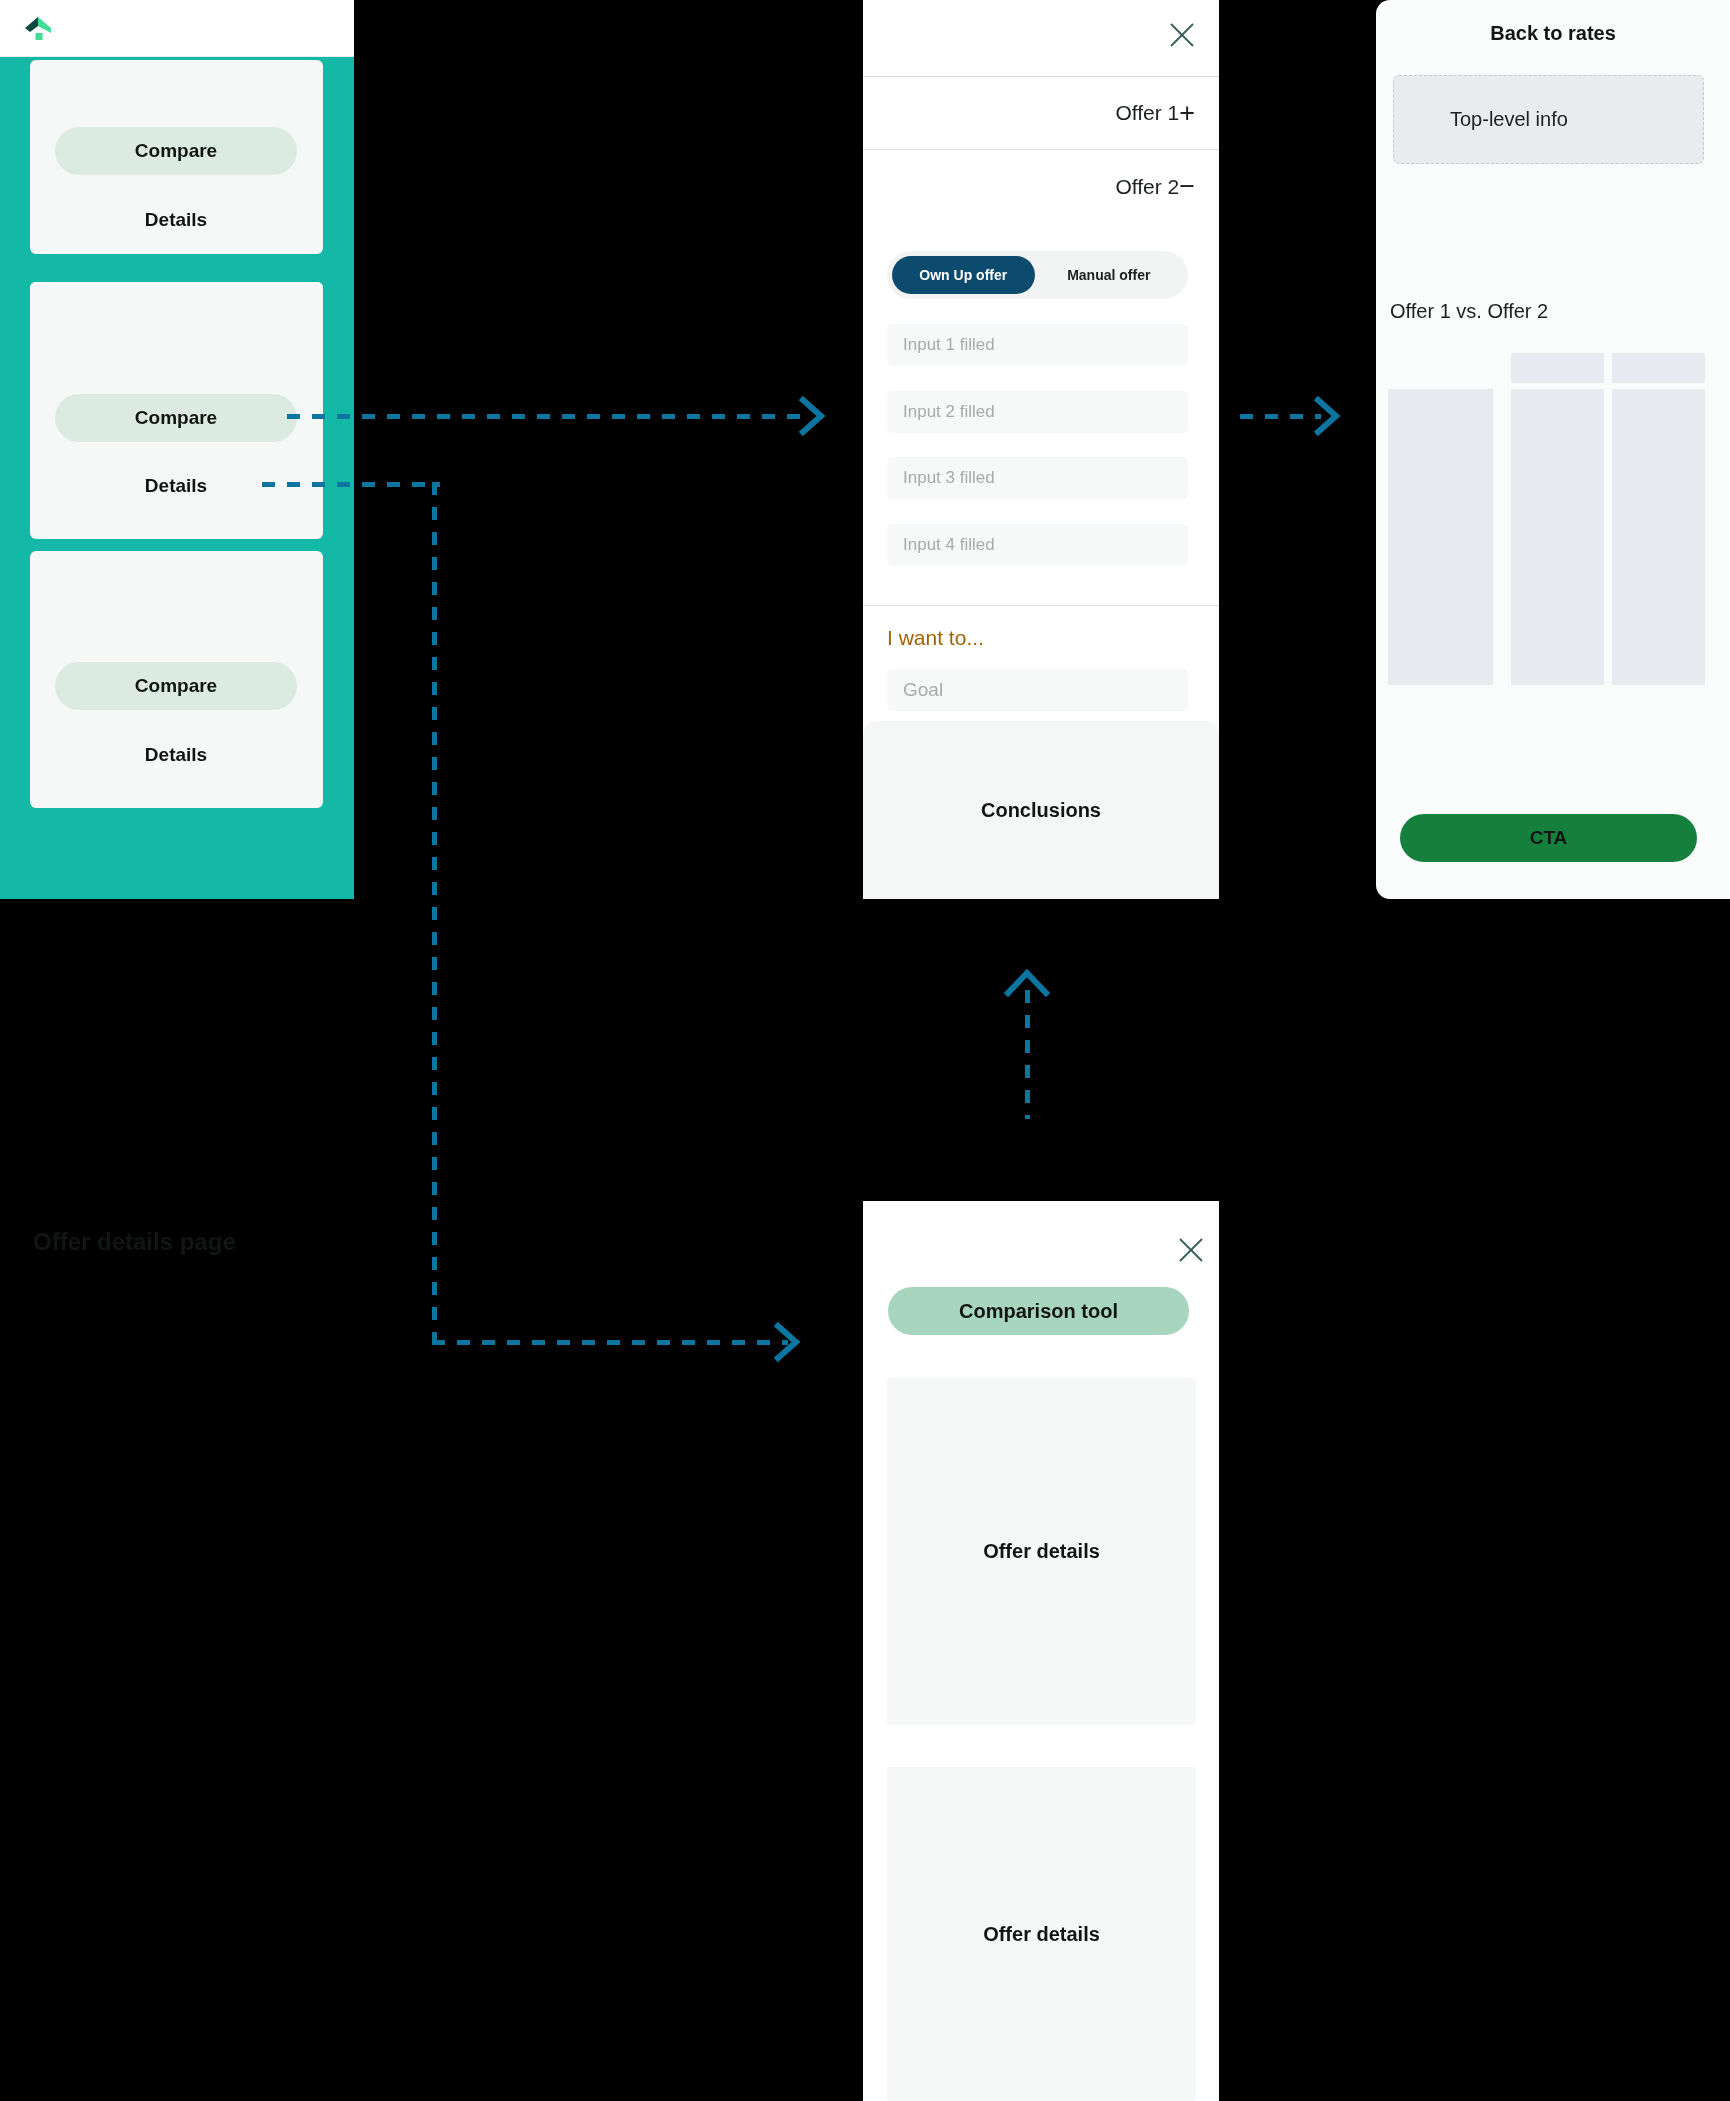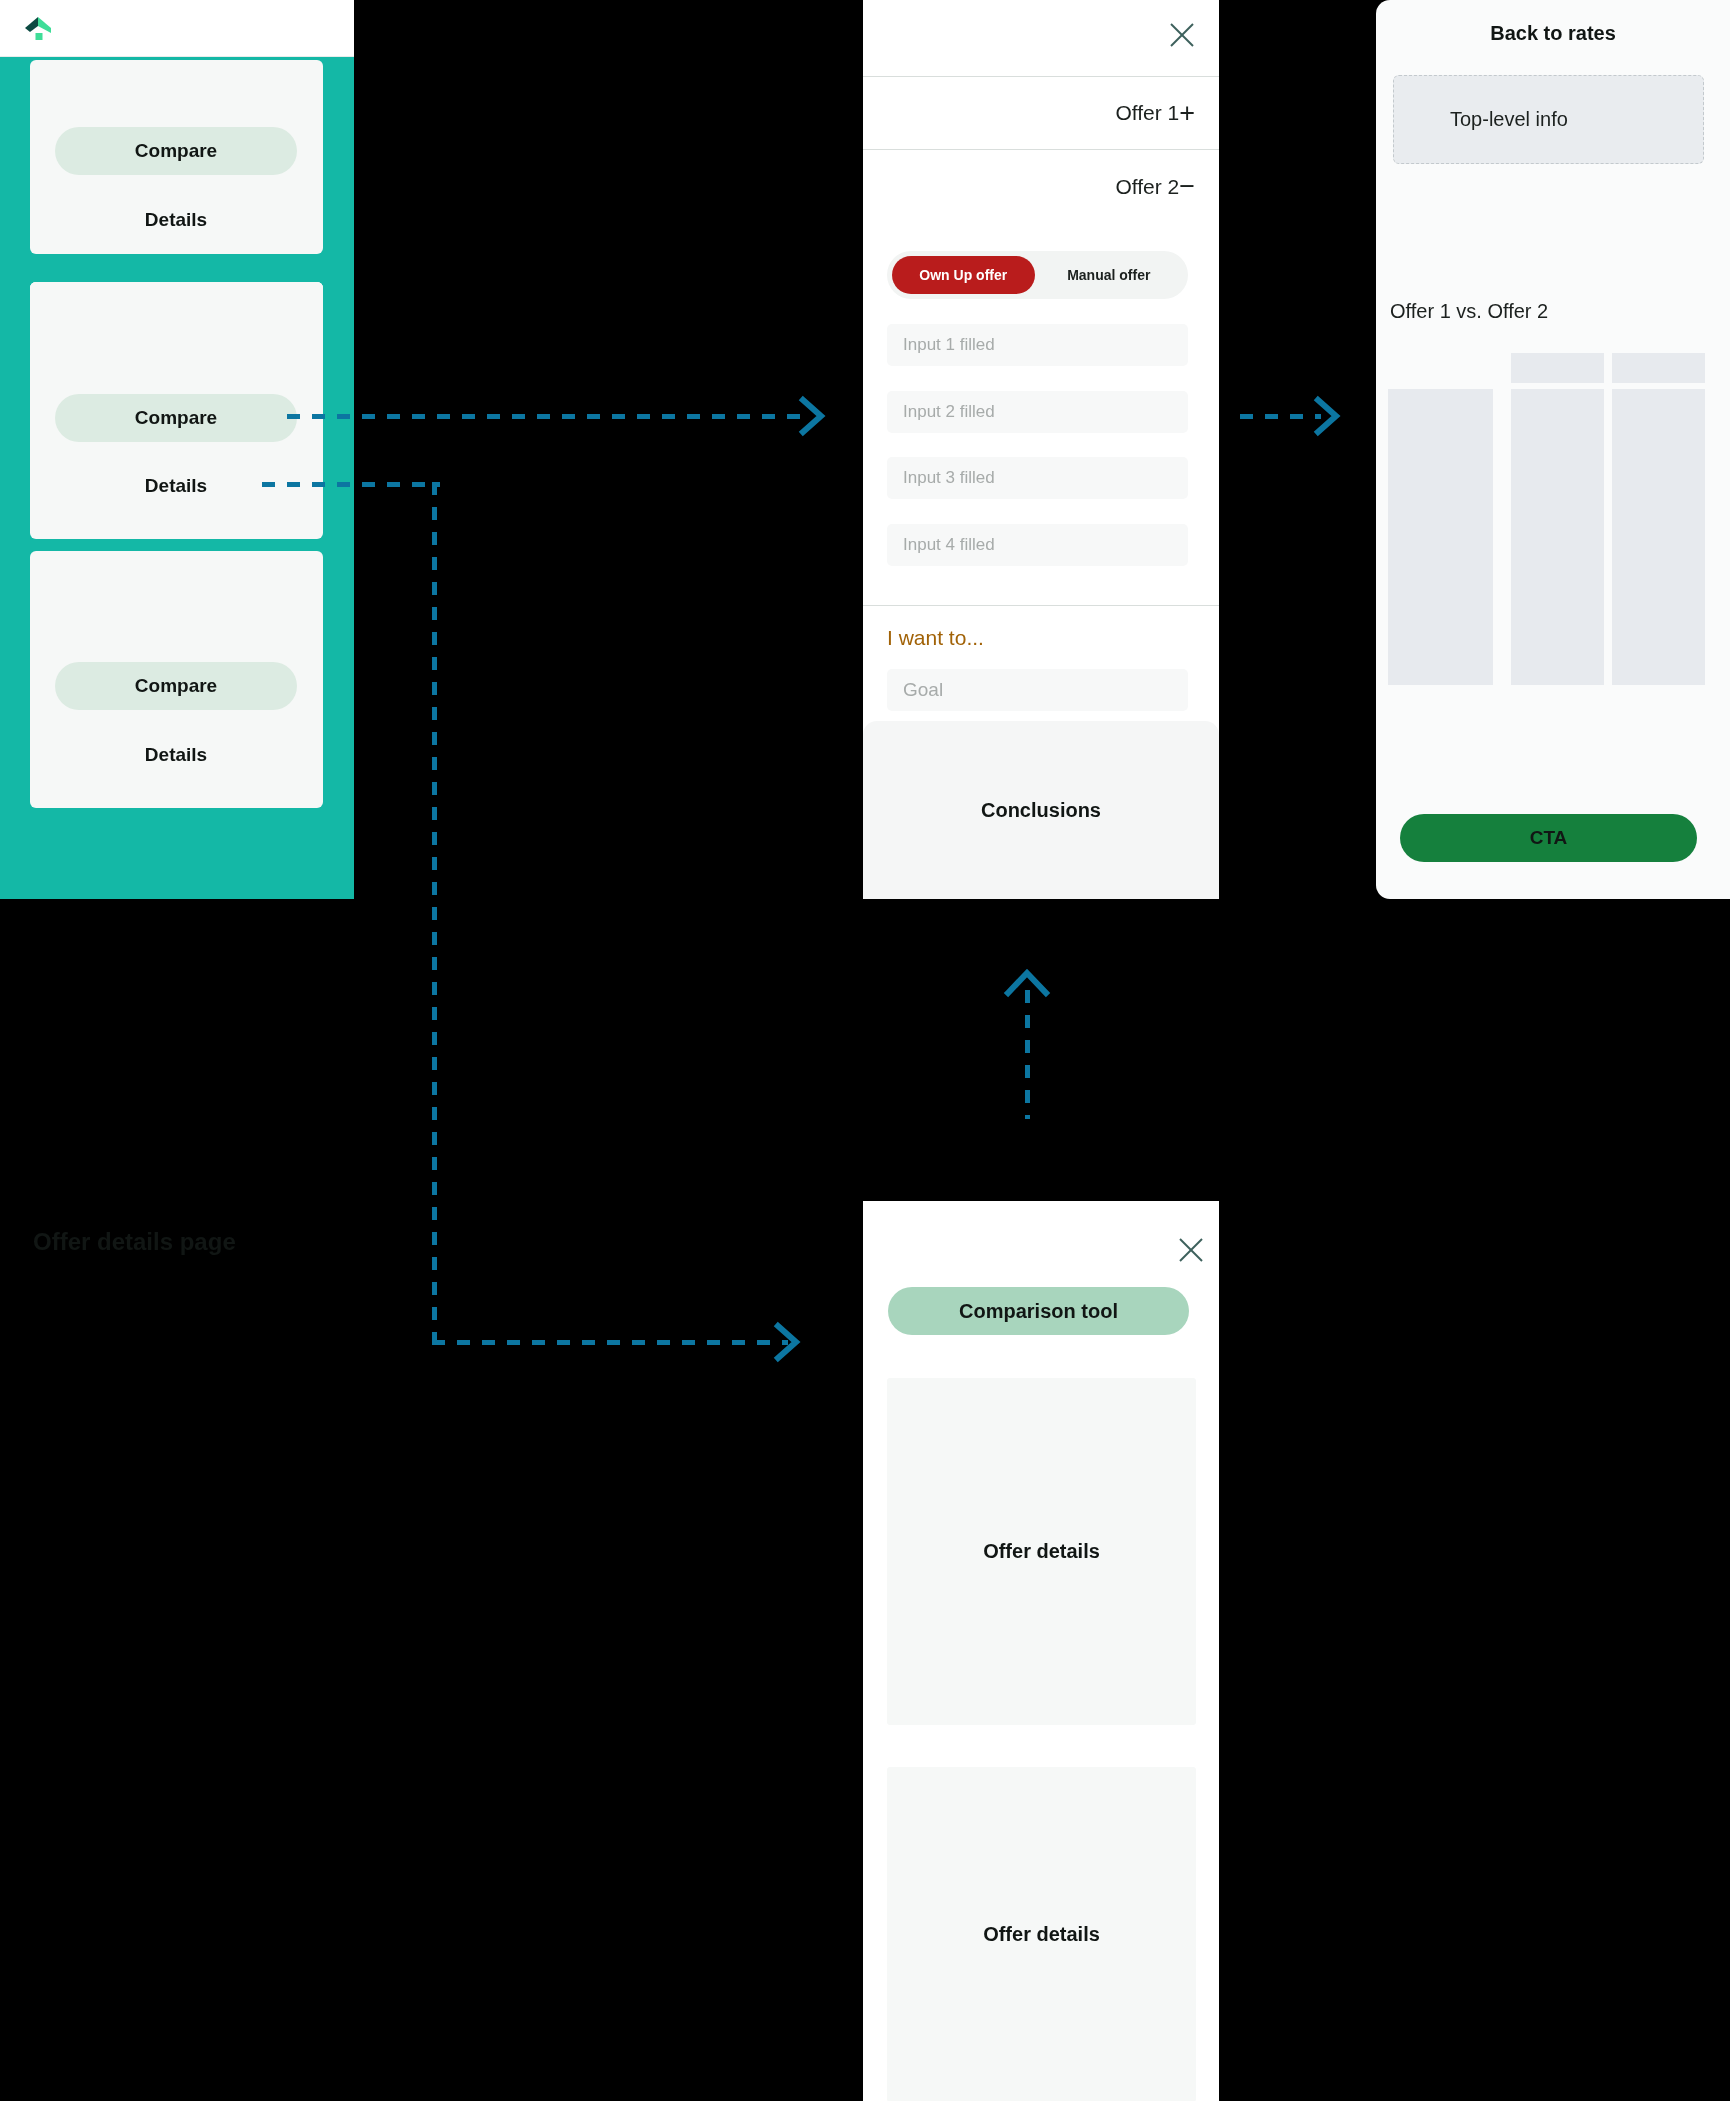--- a/index.html
+++ b/index.html
@@ -63,21 +63,21 @@
 
   .seg-control {
     position: absolute; left: 24px; top: 251px; width: 301px; height: 48px;
     background: #f2f4f3; border-radius: 24px; display: flex; align-items: center;
     padding: 5px;
   }
   .seg-btn {
     height: 38px; border-radius: 19px; display: flex; align-items: center;
     justify-content: center; font-size: 14px; font-weight: 700; cursor: pointer;
   }
-  .seg-btn.active { background: #b91c1c; color: #ffffff; width: 143px; }
+  .seg-btn.active { background: #0c4a6e; color: #ffffff; width: 143px; }
   .seg-btn.inactive { background: transparent; color: #1c211f; width: 149px; }
 
   .filled-input {
     position: absolute; left: 24px; width: 301px; height: 42px;
     background: #f7f8f8; border-radius: 5px; border: none;
     display: flex; align-items: center; padding-left: 16px;
     font-size: 17px; color: #a7abaa; cursor: text;
   }
 
   .iwant-sep {

